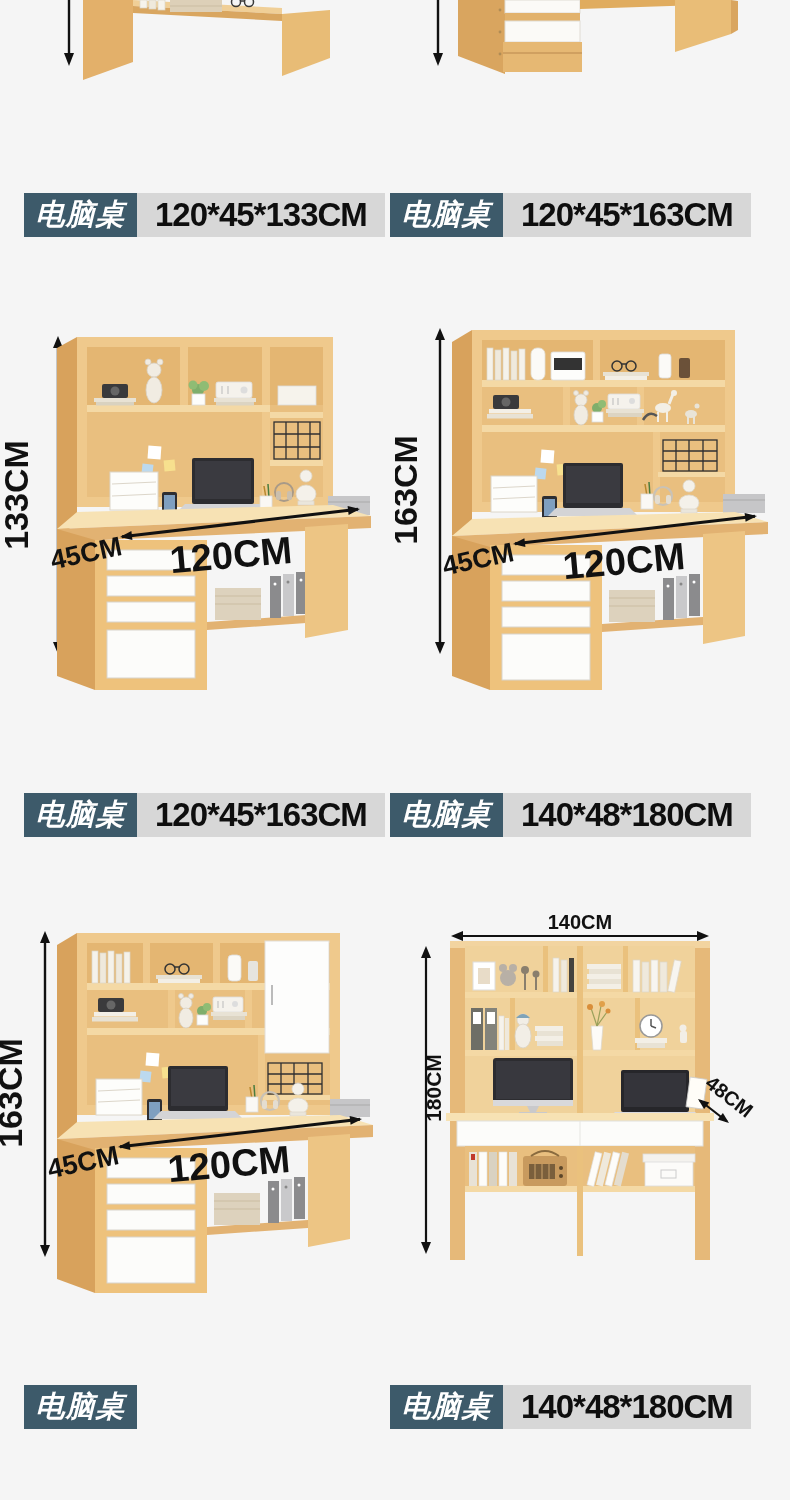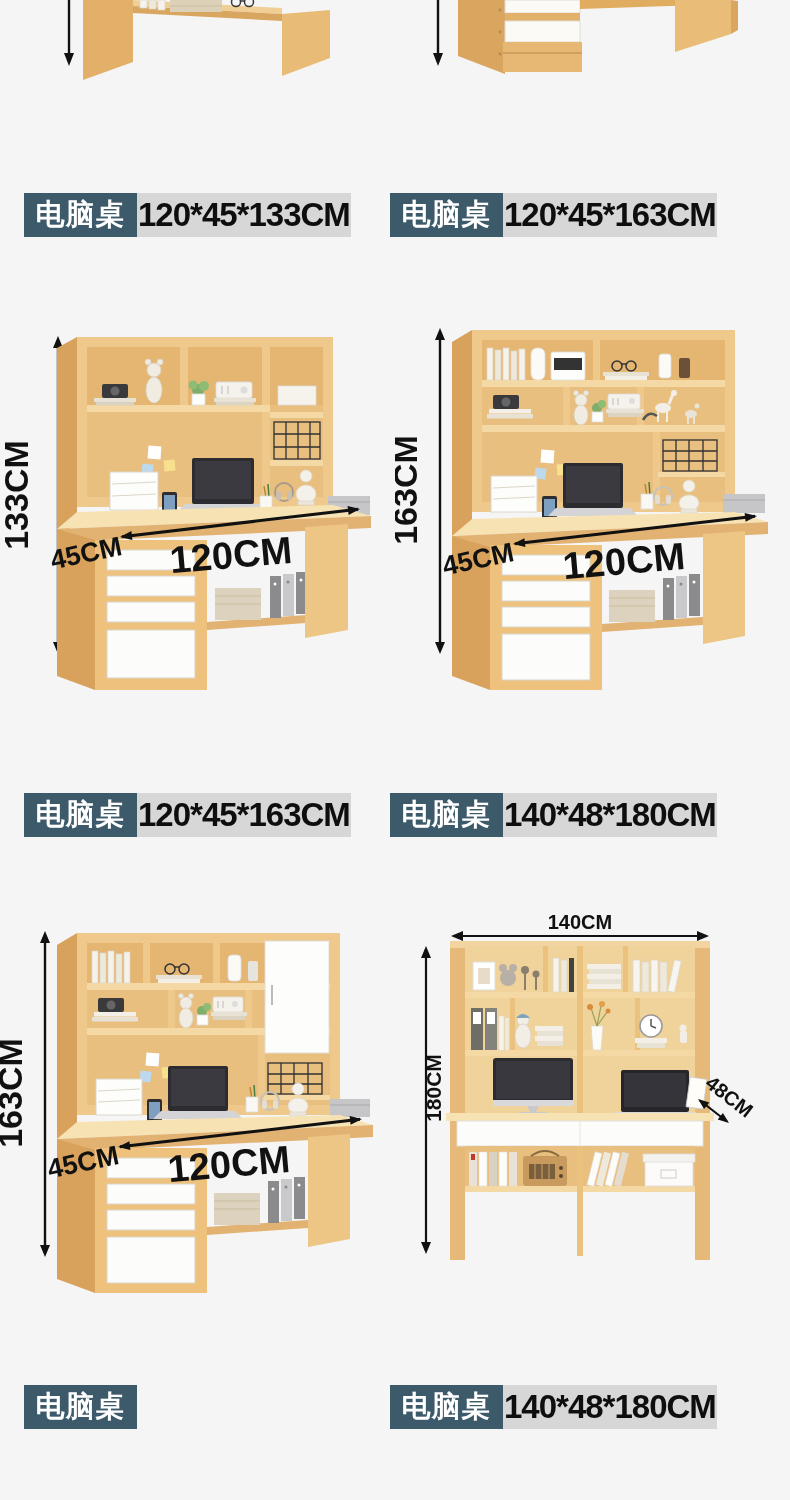--- a/index.html
+++ b/index.html
@@ -7,25 +7,25 @@
   .page {
     position:relative; width:790px; height:1500px; margin:0 auto;
     background:#f5f5f5; overflow:hidden;
     font-family:"Liberation Sans", sans-serif;
   }
   .fig { position:absolute; }
   .fig text { font-family:"Liberation Sans", sans-serif; font-weight:bold; fill:#111; }
   .spec-label { position:absolute; display:flex; height:44px; font-weight:bold; }
   .spec-name {
     width:113px; background:#3d5a6a; color:#fff; font-size:29px;
-    display:flex; align-items:center; justify-content:center; letter-spacing:1px;
+    display:flex; align-items:center; justify-content:center; letter-spacing:1px;font-style:italic;
   }
   .spec-size {
     background:#d7d7d7; color:#0e0e0e; font-size:33px; letter-spacing:-1px;
-    display:flex; align-items:center; padding:0 1px; white-space:nowrap;
+    display:flex; align-items:center; padding:0 18px; white-space:nowrap;
   }
 </style>
 </head>
 <body>
 
 <div class="page">
 
   <svg class="fig" style="left:0;top:0" width="790" height="130" viewBox="0 0 790 130">
     <g>
       <line x1="69" y1="0" x2="69" y2="54" stroke="#111" stroke-width="2.4"></line>

